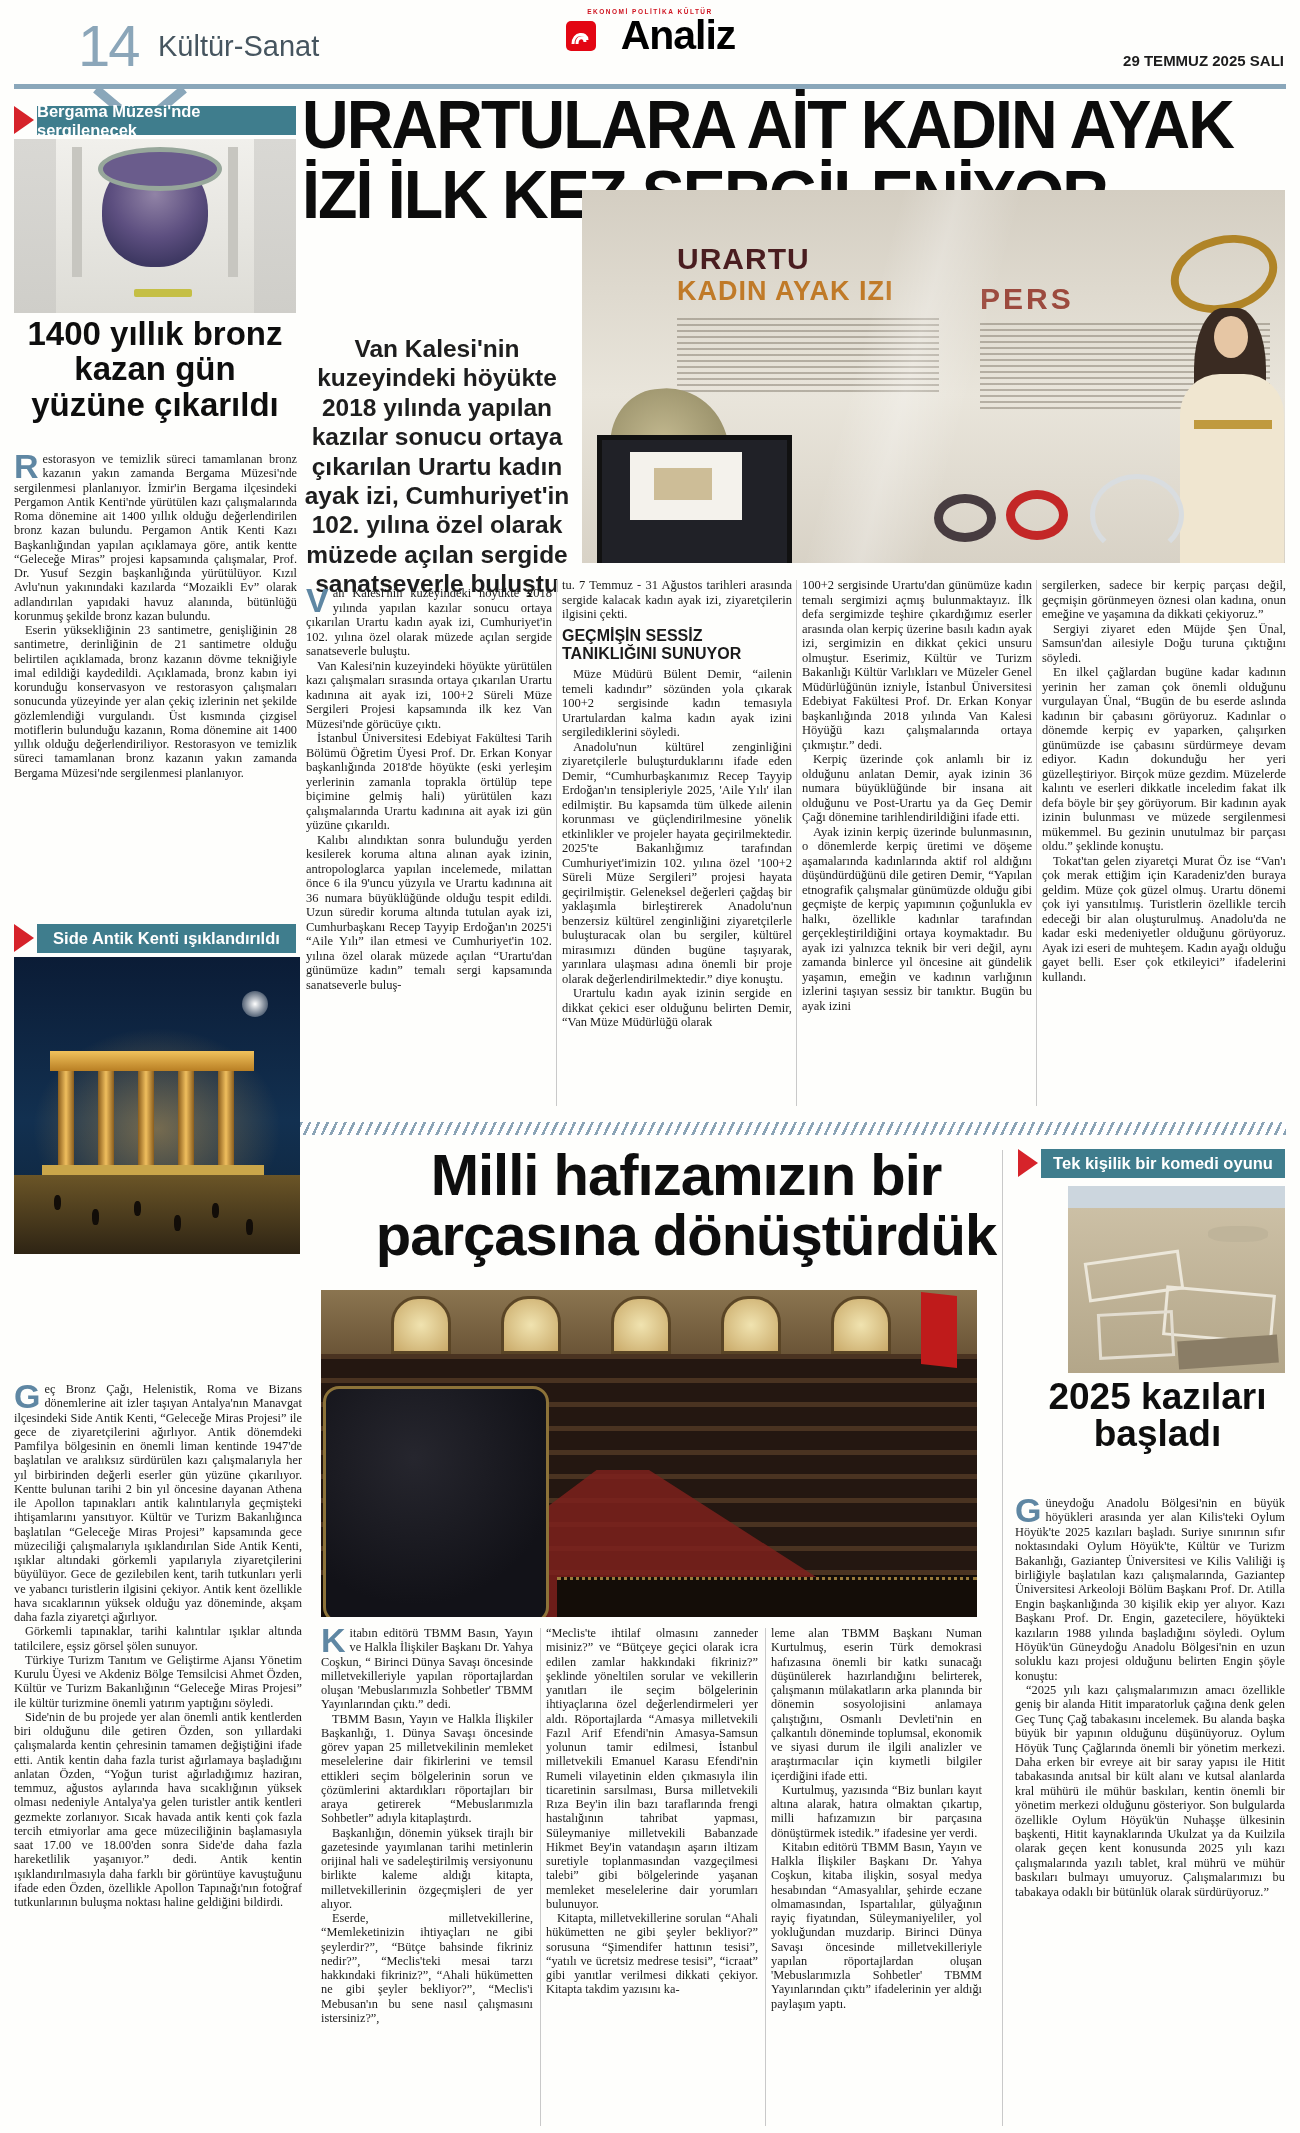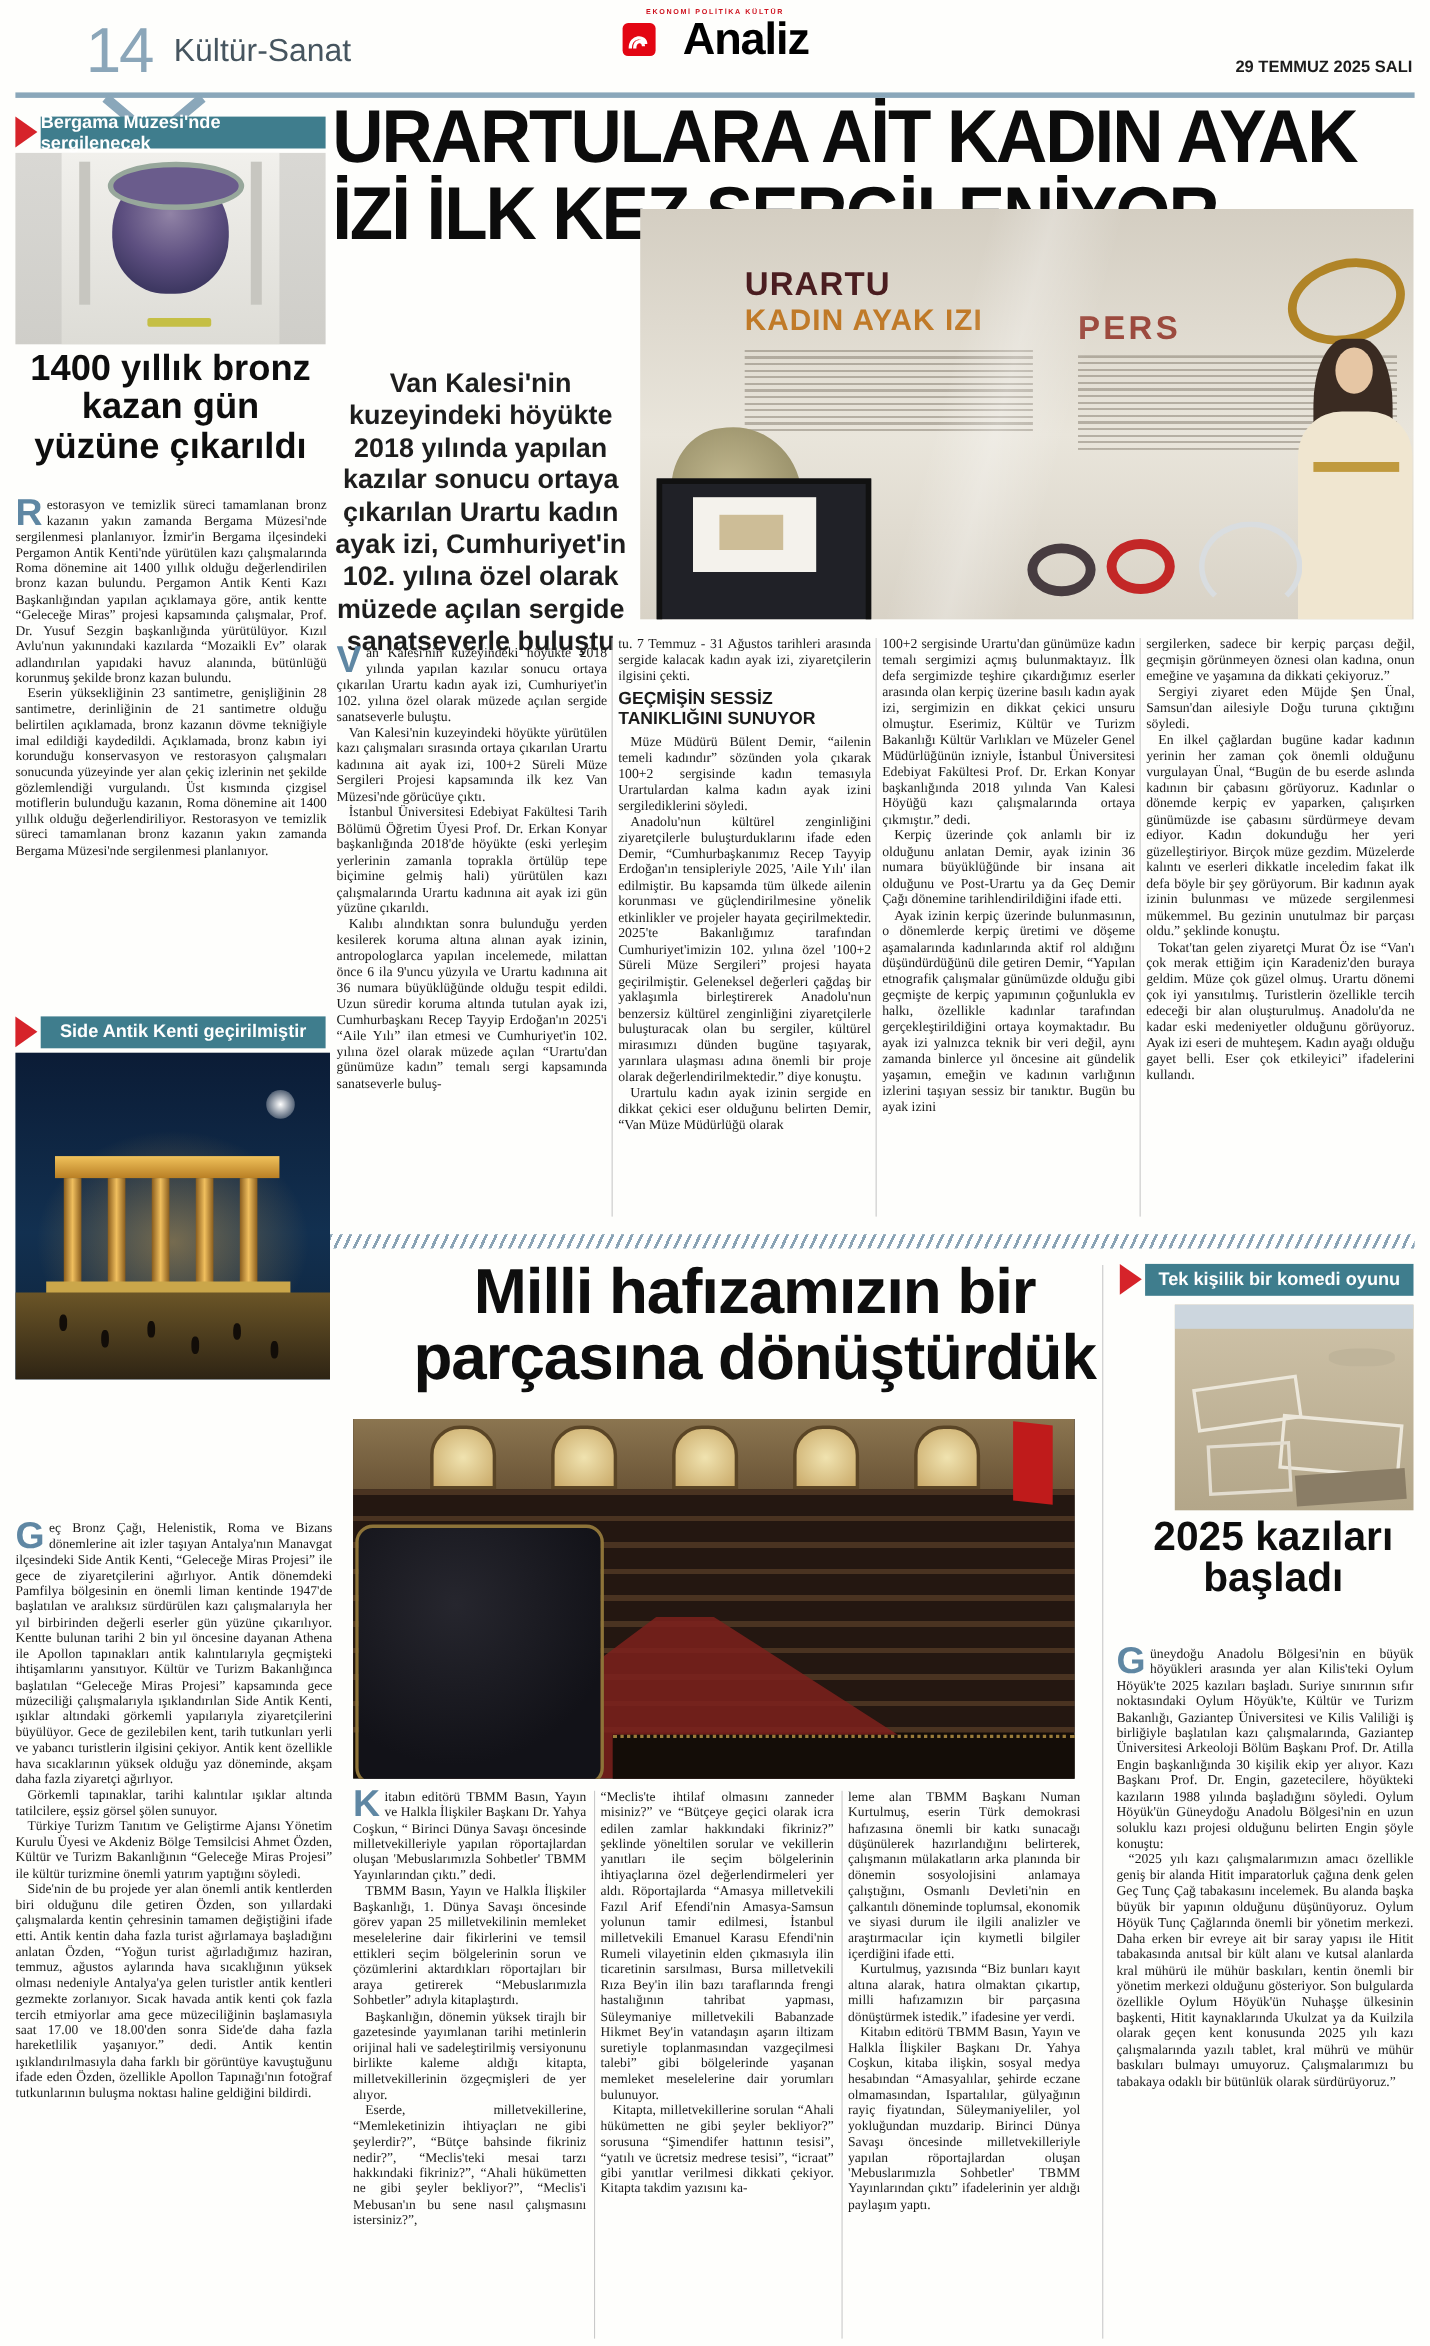--- a/index.html
+++ b/index.html
@@ -164,21 +164,21 @@
     <p>Sergiyi ziyaret eden Müjde Şen Ünal, Samsun'dan ailesiyle Doğu turuna çıktığını söyledi.</p>
     <p>En ilkel çağlardan bugüne kadar kadının yerinin her zaman çok önemli olduğunu vurgulayan Ünal, “Bugün de bu eserde aslında kadının bir çabasını görüyoruz. Kadınlar o dönemde kerpiç ev yaparken, çalışırken günümüzde ise çabasını sürdürmeye devam ediyor. Kadın dokunduğu her yeri güzelleştiriyor. Birçok müze gezdim. Müzelerde kalıntı ve eserleri dikkatle inceledim fakat ilk defa böyle bir şey görüyorum. Bir kadının ayak izinin bulunması ve müzede sergilenmesi mükemmel. Bu gezinin unutulmaz bir parçası oldu.” şeklinde konuştu.</p>
     <p>Tokat'tan gelen ziyaretçi Murat Öz ise “Van'ı çok merak ettiğim için Karadeniz'den buraya geldim. Müze çok güzel olmuş. Urartu dönemi çok iyi yansıtılmış. Turistlerin özellikle tercih edeceği bir alan oluşturulmuş. Anadolu'da ne kadar eski medeniyetler olduğunu görüyoruz. Ayak izi eseri de muhteşem. Kadın ayağı olduğu gayet belli. Eser çok etkileyici” ifadelerini kullandı.</p>
   </div>
 
   <div class="abs zigzag" style="left:300px;top:1122px;width:986px;height:13px;"></div>
 
   <div class="abs kicker" style="left:14px;top:924px;width:282px;">
     <span class="karrow"></span>
     <span class="kbar">
-        <span>Side Antik Kenti geçirilmiştir</span>
+        <span>Side Antik Kenti ışıklandırıldı</span>
       </span>
   </div>
 
   <div class="abs photo ph-night" style="left:14px;top:957px;width:286px;height:297px;">
     <div class="abs" style="left:228px;top:34px;width:26px;height:26px;border-radius:50%;background:radial-gradient(circle,#ffffff,rgba(255,255,255,0));"></div>
     <div class="abs" style="left:18px;top:70px;width:250px;height:170px;background:radial-gradient(ellipse at 50% 60%,rgba(240,180,80,.45),rgba(0,0,0,0) 70%);"></div>
     <div class="abs" style="left:36px;top:94px;width:204px;height:20px;background:linear-gradient(180deg,#f0c25c,#b97f24);"></div>
     <div class="abs" style="left:44px;top:114px;width:16px;height:96px;background:linear-gradient(90deg,#8a5d1d,#f0bf5e,#8a5d1d);"></div>
     <div class="abs" style="left:84px;top:114px;width:16px;height:96px;background:linear-gradient(90deg,#8a5d1d,#f0bf5e,#8a5d1d);"></div>
     <div class="abs" style="left:124px;top:114px;width:16px;height:96px;background:linear-gradient(90deg,#8a5d1d,#f0bf5e,#8a5d1d);"></div>

